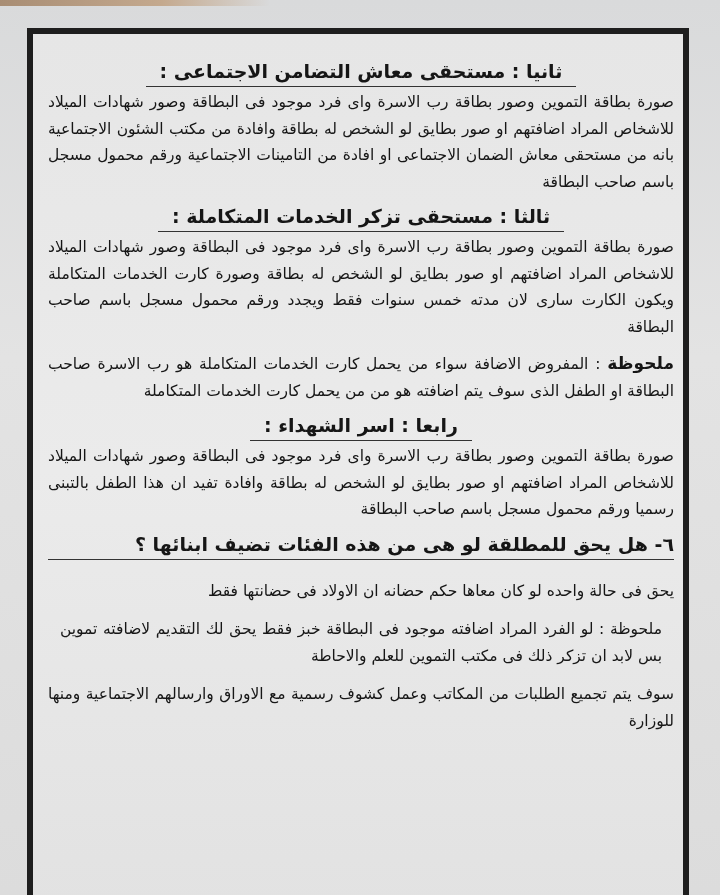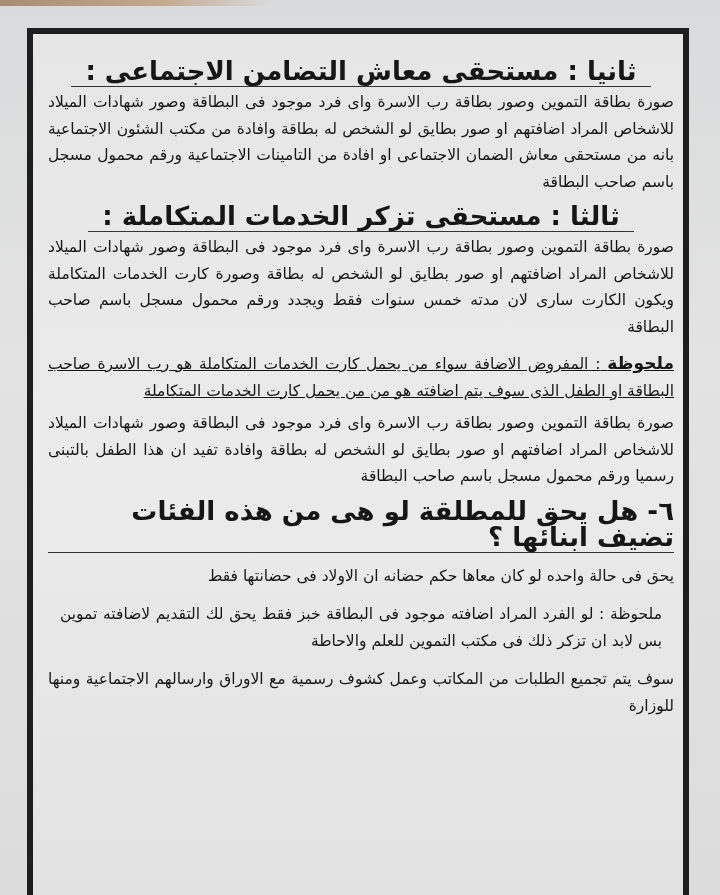--- a/index.html
+++ b/index.html
@@ -17,35 +17,35 @@
       position: absolute; left: 27px; top: 28px; width: 662px; height: 880px;
       border: 6px solid #1e1e1e; border-bottom: none;
       box-sizing: border-box;
       background: linear-gradient(180deg, #e6e6e6 0%, #ebebeb 50%, #e2e2e2 100%);
     }
     .content {
       position: absolute; left: 48px; top: 50px; width: 626px;
       direction: rtl; text-align: right; color: #161616;
     }
     .heading {
-      text-align: center; font-weight: bold; font-size: 26px;
+      text-align: center; font-weight: bold; font-size: 19px;
       margin: 8px 0 2px 0; line-height: 26px;
     }
     .heading span {
       display: inline-block; padding: 0 14px 2px 14px;
       border-bottom: 1.5px solid #333;
     }
     .heading.q { text-align: right; }
     .heading.q span { padding: 0 0 2px 40px; display: block; }
     .para {
       font-size: 15.5px; line-height: 26.5px; margin: 2px 0 6px 0;
       text-align: justify; text-align-last: right;
     }
     .note-label { font-weight: bold; font-size: 17px; }
-    .s2 { margin-top: 10px; text-decoration: underline; }
+    .s2 { margin-top: 10px; }
   </style>
 </head>
 <body>
 
 <div class="photo-edge"></div>
 <div class="frame"></div>
 
 <div class="content">
 
   <div class="heading">
@@ -56,23 +56,26 @@
   <div class="heading">
     <span>ثالثا : مستحقى تزكر الخدمات المتكاملة :</span>
   </div>
   <div class="para">صورة بطاقة التموين وصور بطاقة رب الاسرة واى فرد موجود فى البطاقة وصور شهادات الميلاد للاشخاص المراد اضافتهم او صور بطايق لو الشخص له بطاقة وصورة كارت الخدمات المتكاملة ويكون الكارت سارى لان مدته خمس سنوات فقط ويجدد ورقم محمول مسجل باسم صاحب البطاقة</div>
 
   <div class="para s2">
     <span class="note-label">ملحوظة</span>
     <span>: المفروض الاضافة سواء من يحمل كارت الخدمات المتكاملة هو رب الاسرة صاحب البطاقة او الطفل الذى سوف يتم اضافته هو من من يحمل كارت الخدمات المتكاملة</span>
   </div>
 
+  <div class="heading">
+    <span>رابعا : اسر الشهداء :</span>
+  </div>
 
   <div class="para">صورة بطاقة التموين وصور بطاقة رب الاسرة واى فرد موجود فى البطاقة وصور شهادات الميلاد للاشخاص المراد اضافتهم او صور بطايق لو الشخص له بطاقة وافادة تفيد ان هذا الطفل بالتبنى رسميا ورقم محمول مسجل باسم صاحب البطاقة</div>
 
   <div class="heading q">
     <span>٦- هل يحق للمطلقة لو هى من هذه الفئات تضيف ابنائها ؟</span>
   </div>
-  <div class="para" style="margin:10px 0 0 0;">يحق فى حالة واحده لو كان معاها حكم حضانه ان الاولاد فى حضانتها فقط</div>
+  <div class="para" style="margin:18px 0 0 0;">يحق فى حالة واحده لو كان معاها حكم حضانه ان الاولاد فى حضانتها فقط</div>
   <div class="para" style="margin:12px;">ملحوظة : لو الفرد المراد اضافته موجود فى البطاقة خبز فقط يحق لك التقديم لاضافته تموين بس لابد ان تزكر ذلك فى مكتب التموين للعلم والاحاطة</div>
   <div class="para" style="margin:0;">سوف يتم تجميع الطلبات من المكاتب وعمل كشوف رسمية مع الاوراق وارسالهم الاجتماعية ومنها للوزارة</div>
 
 </div>
 
 </body></html>

